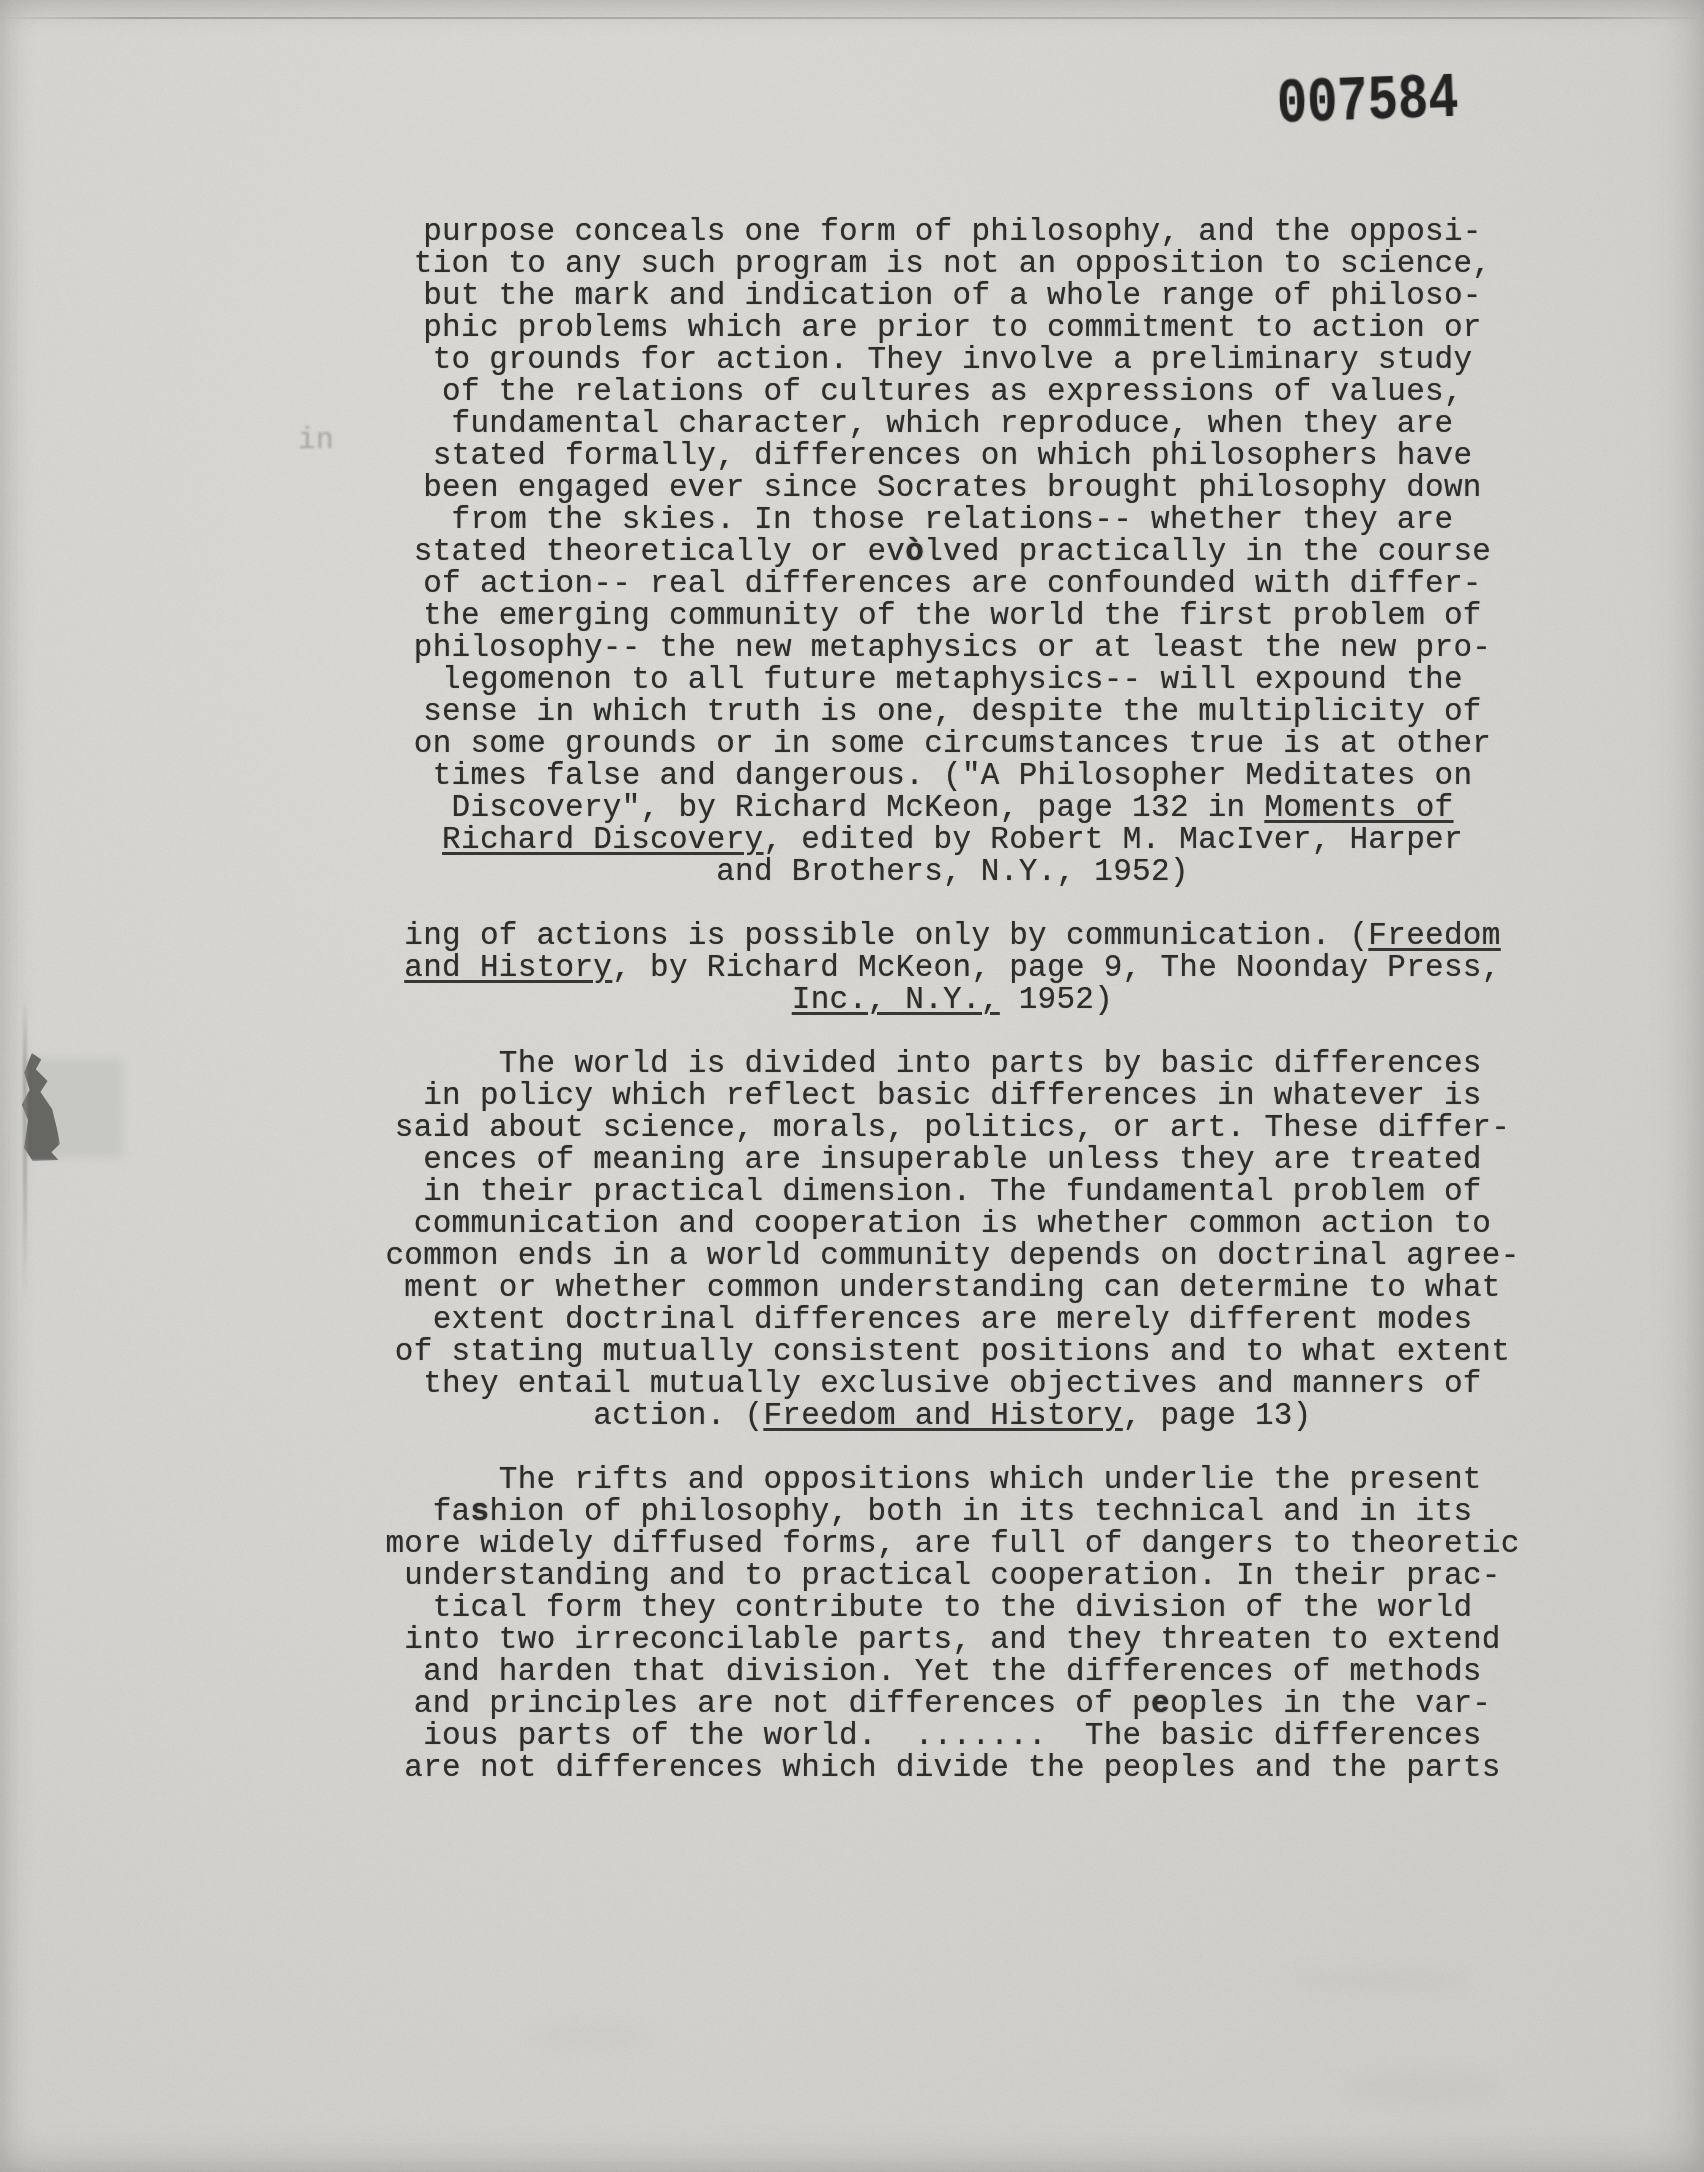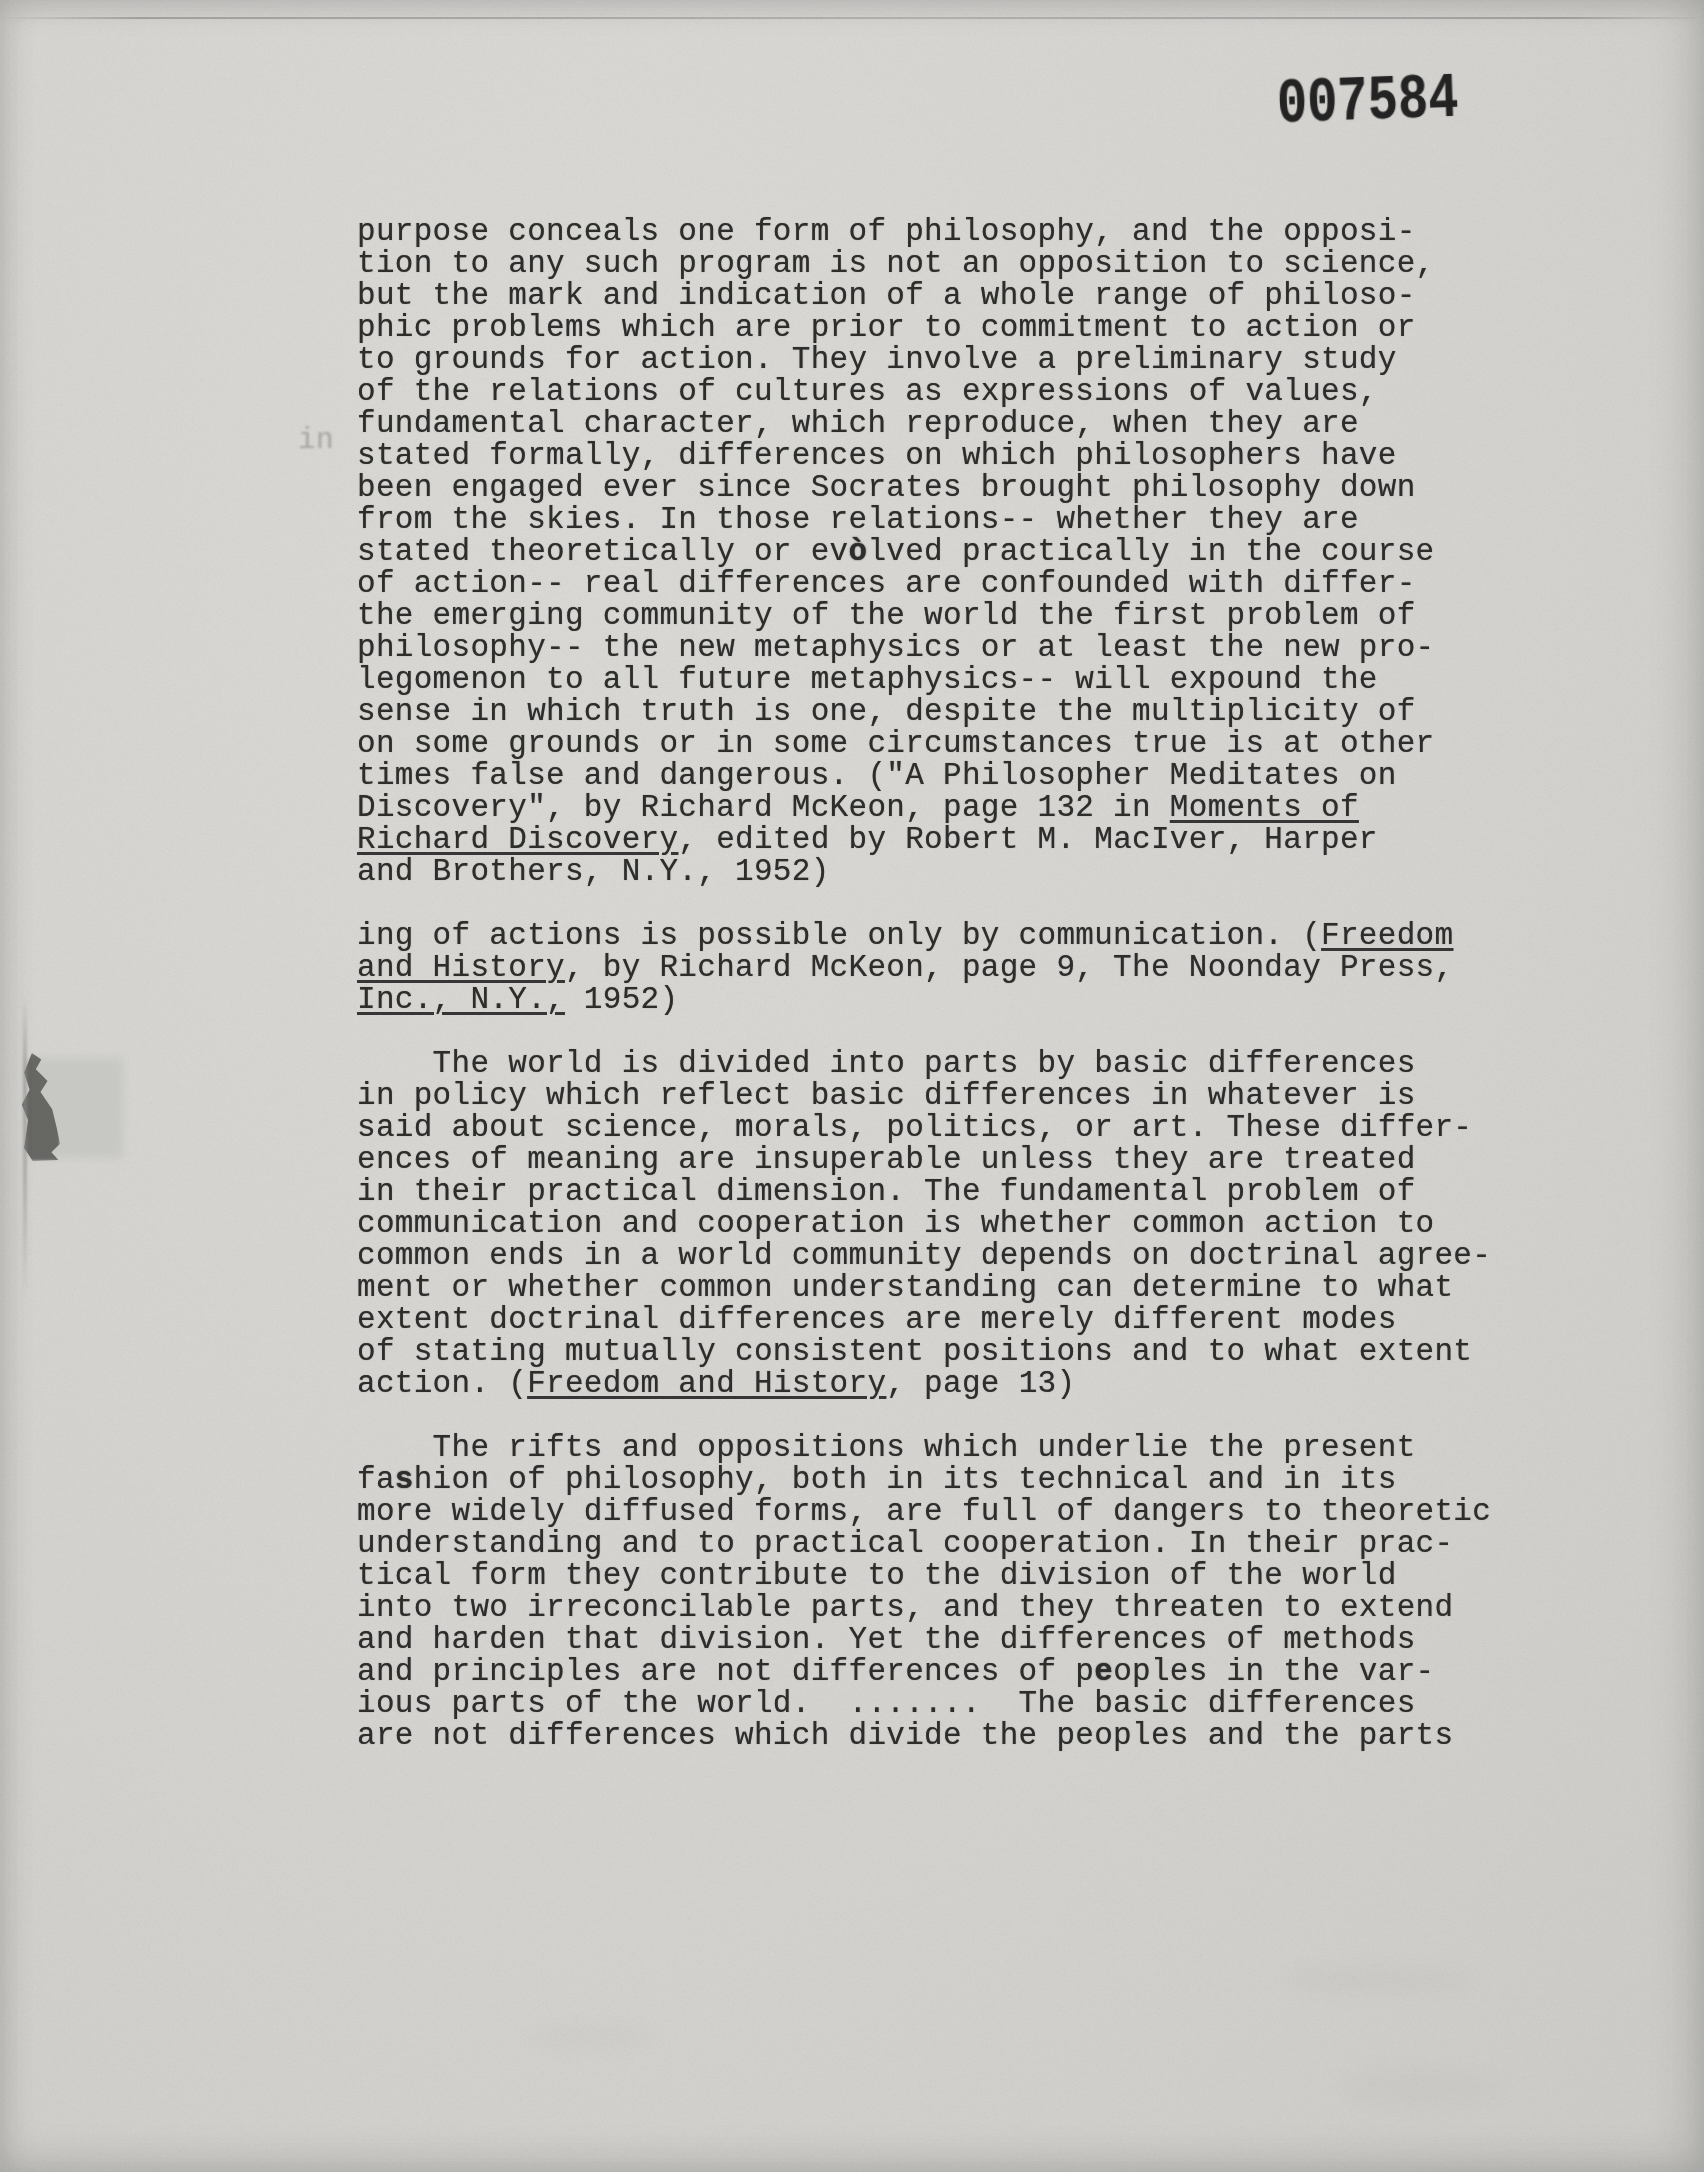--- a/index.html
+++ b/index.html
@@ -31,20 +31,21 @@
     transform:rotate(-2deg) scaleX(.8);
     transform-origin:left top;
     text-shadow:0 0 1.3px rgba(20,20,20,.5);
     filter:blur(0.4px);
   }
   .text-block{
     position:absolute;left:357px;top:216px;width:1191px;
     font-size:31px;line-height:32px;letter-spacing:0.3px;
     color:#2d2d2c;
     text-shadow:0 0 0.9px rgba(30,30,30,.55);
+    text-align:center;
   }
   .line{white-space:pre;height:32px;}
   .u{text-decoration:underline;text-decoration-thickness:2.5px;text-underline-offset:4.4px;text-decoration-color:rgba(40,40,40,.8);}
   .b{font-weight:700;text-shadow:0 0 1.6px rgba(10,10,10,.85);}
   .bi{font-weight:700;font-style:italic;letter-spacing:-0.6px;text-shadow:0 0 1.9px rgba(10,10,10,.9);}
   .ghost-note{
     position:absolute;left:298px;top:424px;
     font-size:29.4px;color:rgba(105,105,105,.45);
     filter:blur(0.8px);letter-spacing:0.3px;
   }
@@ -124,20 +125,21 @@
       <div class="line"><span>    The world is divided into parts by basic differences</span></div>
       <div class="line"><span>in policy which reflect basic differences in whatever is</span></div>
       <div class="line"><span>said about science, morals, politics, or art. These differ-</span></div>
       <div class="line"><span>ences of meaning are insuperable unless they are treated</span></div>
       <div class="line"><span>in their practical dimension. The fundamental problem of</span></div>
       <div class="line"><span>communication and cooperation is whether common action to</span></div>
       <div class="line"><span>common ends in a world community depends on doctrinal agree-</span></div>
       <div class="line"><span>ment or whether common understanding can determine to what</span></div>
       <div class="line"><span>extent doctrinal differences are merely different modes</span></div>
       <div class="line"><span>of stating mutually consistent positions and to what extent</span></div>
+      <div class="line"><span>they entail mutually exclusive objectives and manners of</span></div>
       <div class="line"><span>action. (</span><span class="u">Freedom and History</span><span>, page 13)</span></div>
       <div class="line"></div>
       <div class="line"><span>    The rifts and oppositions which underlie the present</span></div>
       <div class="line"><span>fa</span><span class="b">s</span><span>hion of philosophy, both in its technical and in its</span></div>
       <div class="line"><span>more widely diffused forms, are full of dangers to theoretic</span></div>
       <div class="line"><span>understanding and to practical cooperation. In their prac-</span></div>
       <div class="line"><span>tical form they contribute to the division of the world</span></div>
       <div class="line"><span>into two irreconcilable parts, and they threaten to extend</span></div>
       <div class="line"><span>and harden that division. Yet the differences of methods</span></div>
       <div class="line"><span>and principles are not differences of p</span><span class="b">e</span><span>oples in the var-</span></div>

